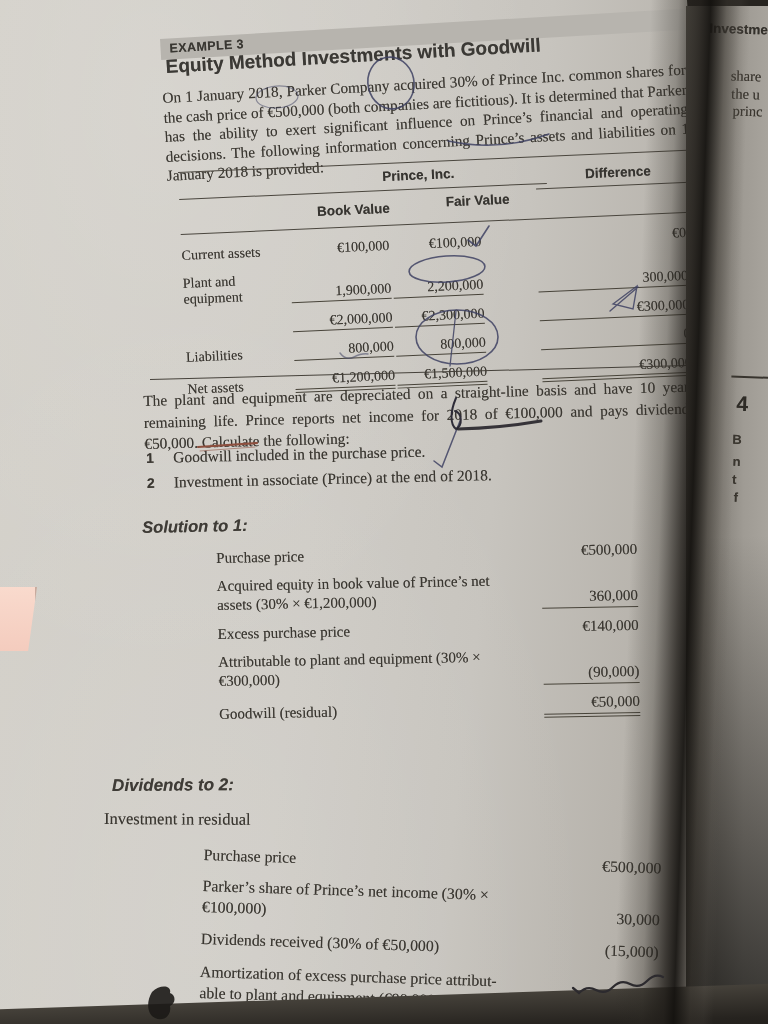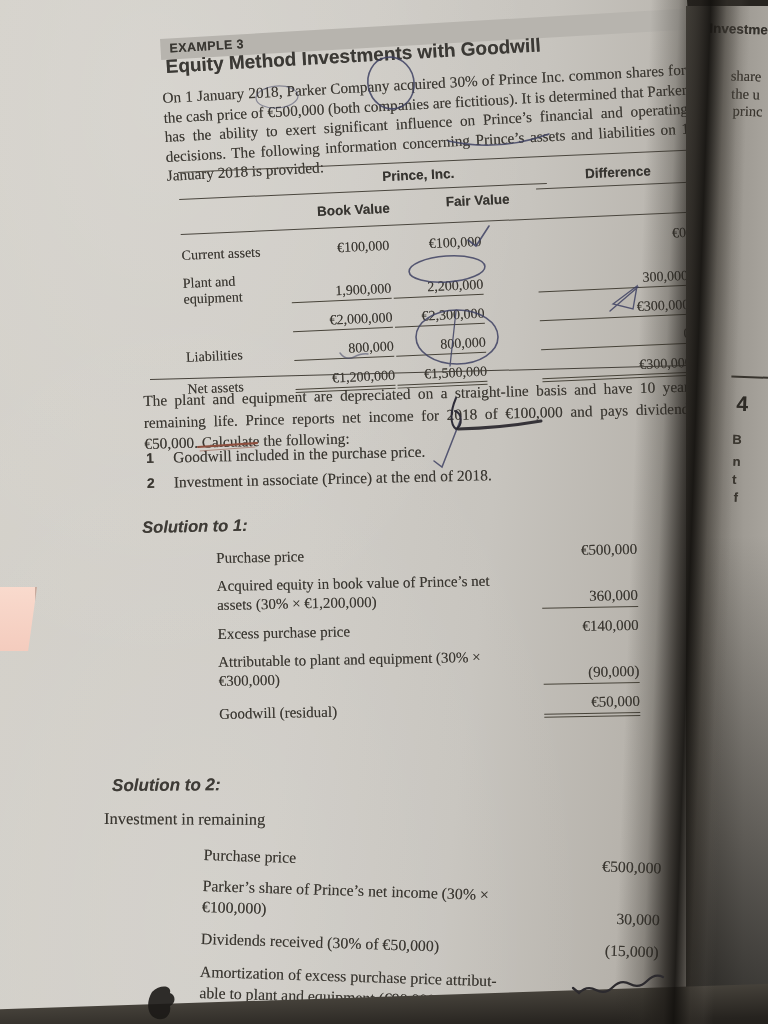--- a/index.html
+++ b/index.html
@@ -186,22 +186,22 @@
     <div class="srow u">
       <div class="slab soft">Attributable to plant and equipment (30% × €300,000)</div>
       <div class="samt soft"><span class="num">(90,000)</span></div>
     </div>
     <div class="srow uu">
       <div class="slab soft">Goodwill (residual)</div>
       <div class="samt soft"><span class="num">€50,000</span></div>
     </div>
   </div>
 
-  <div class="blk sol-h sol2h soft">Solution to 2:</div>
-  <div class="blk sol2sub soft">Investment in remaining</div>
+  <div class="blk sol-h sol2h soft">Dividends to 2:</div>
+  <div class="blk sol2sub soft">Investment in residual</div>
   <div class="blk sol2">
     <div class="srow">
       <div class="slab soft">Purchase price</div>
       <div class="samt soft"><span class="num">€500,000</span></div>
     </div>
     <div class="srow">
       <div class="slab soft">Parker’s share of Prince’s net income (30% × €100,000)</div>
       <div class="samt soft"><span class="num">30,000</span></div>
     </div>
     <div class="srow">

